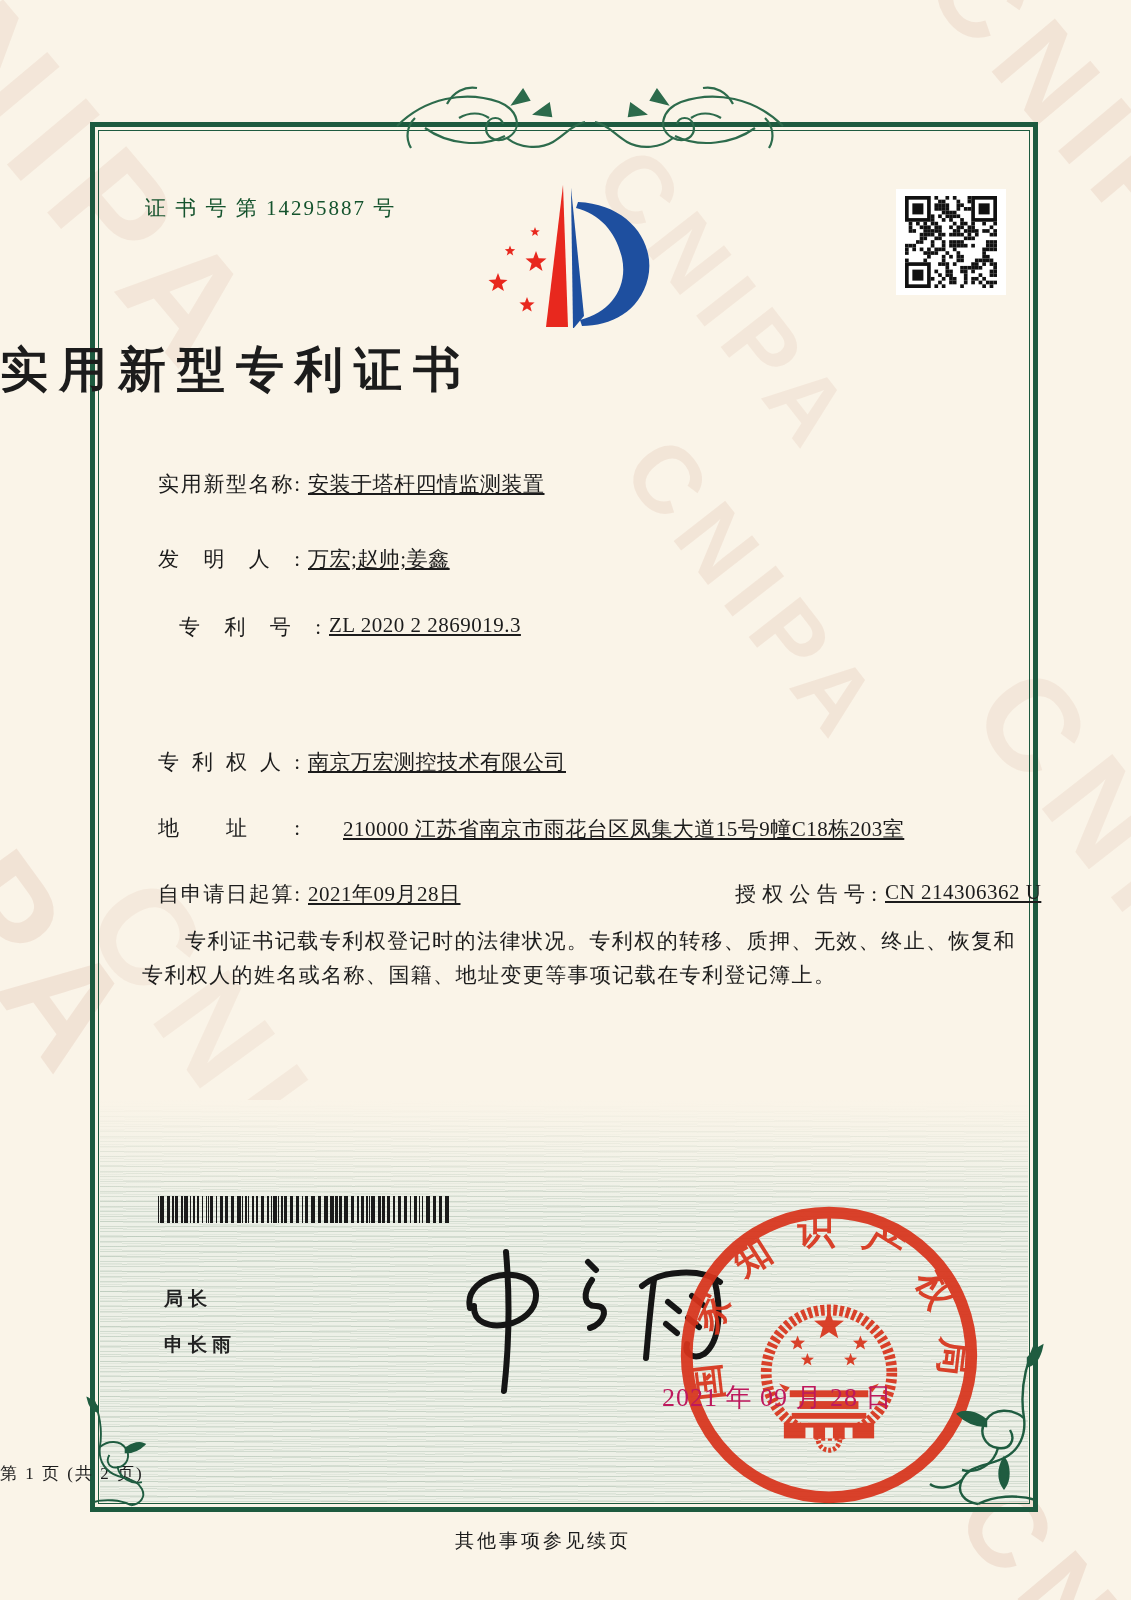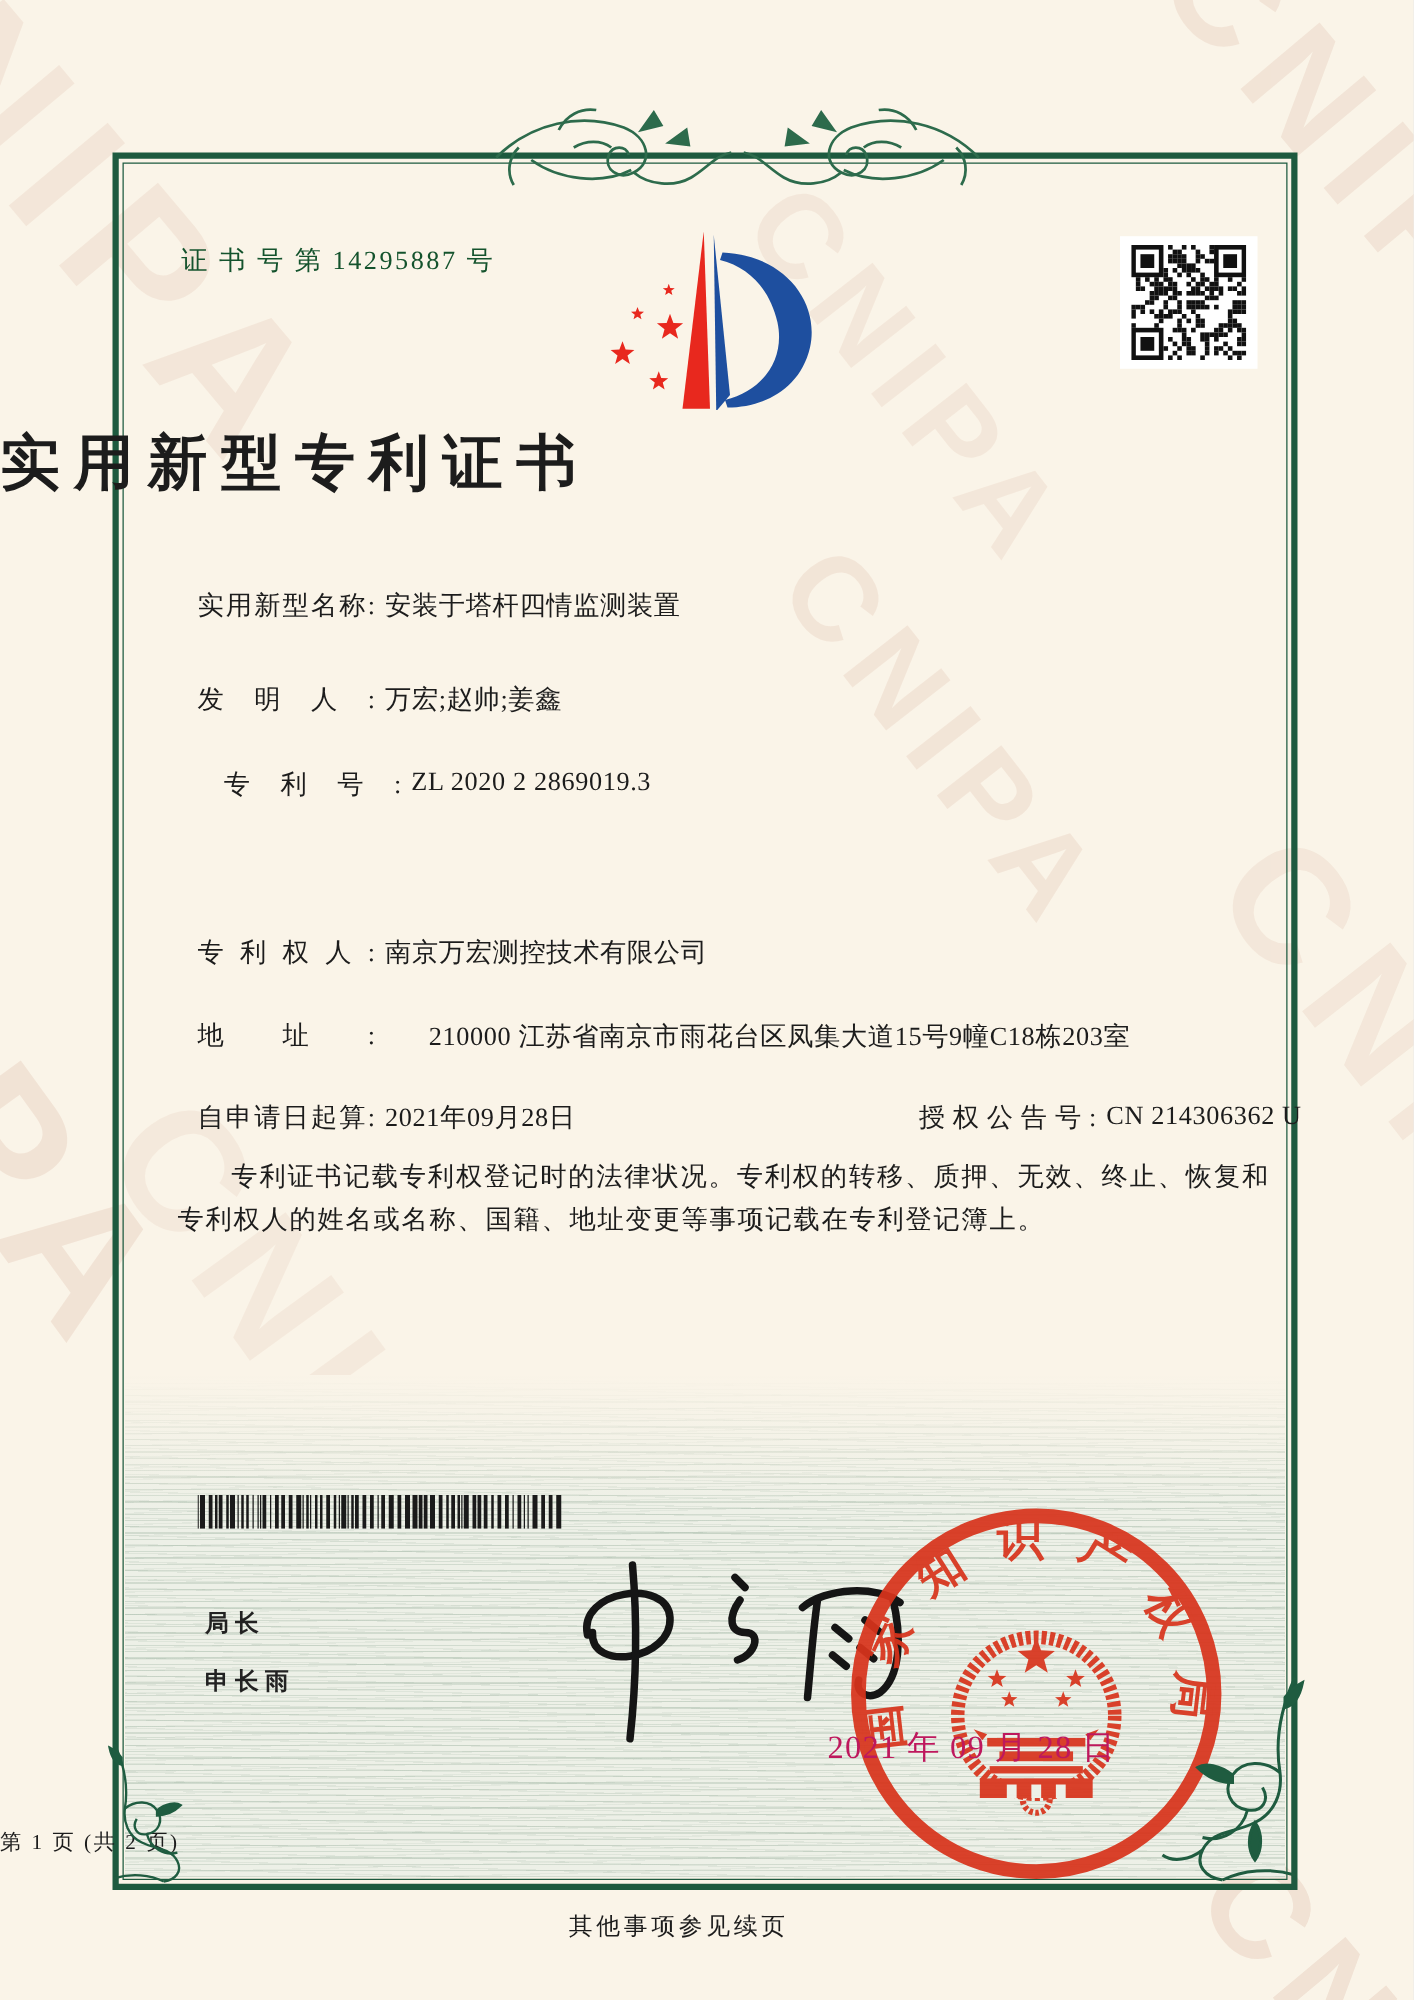--- a/index.html
+++ b/index.html
@@ -42,21 +42,21 @@
   .doc-title{
     position:absolute; left:0; top:338px; width:1110px; z-index:3;
     text-align:left; font-size:48px; font-weight:bold; letter-spacing:11px;
   }
   
   .row{position:absolute; left:158px; z-index:3; font-size:21px; white-space:nowrap;}
   .flabel{
     display:inline-block; width:142px; text-align:justify; text-align-last:justify;
     vertical-align:top;
   }
-  .fvalue{margin-left:8px; letter-spacing:.5px;}
+  .fvalue{margin-left:8px; letter-spacing:.5px;text-decoration:underline;}
   .fvalue.wrap{
     display:inline-block; width:650px; white-space:normal; line-height:31px; vertical-align:top;margin-left:43px;
   }
   .row2-label{position:absolute; left:577px; top:0;}
   
   .body-text{
     position:absolute; left:142px; top:925px; width:874px; z-index:3;
     font-size:21px; line-height:33.5px; letter-spacing:1.4px; text-align:justify;
   }
   .body-text p{margin:0; text-indent:2.05em;}

